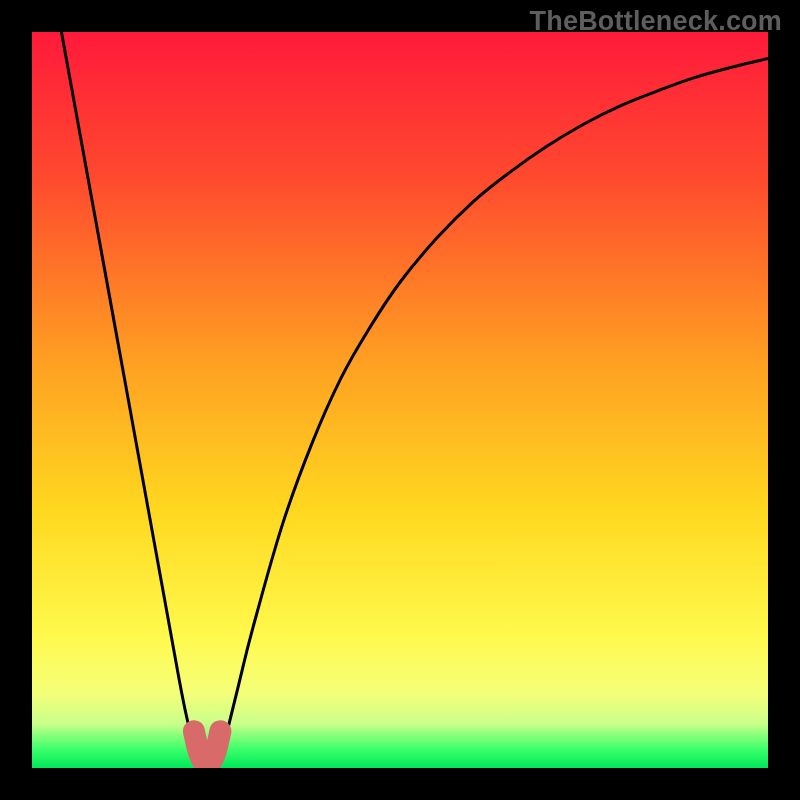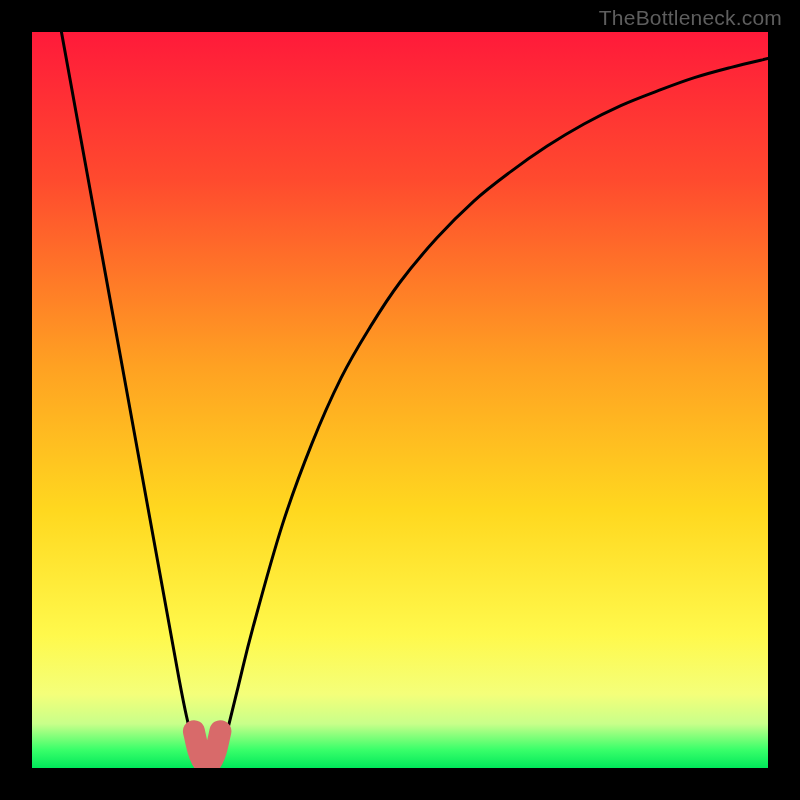--- a/index.html
+++ b/index.html
@@ -24,22 +24,22 @@
     left: 32px;
     width: 736px;
     height: 736px;
     overflow: hidden;
   }
   .watermark {
     position: absolute;
     top: 6px;
     right: 18px;
     color: #5e5e5e;
-    font-size: 21px;
-    font-weight: 400;
+    font-size: 27px;
+    font-weight: 700;
     letter-spacing: 0.2px;
     pointer-events: none;
   }
   svg { display: block; }
 </style>
 </head>
 <body>
 
 <div class="frame">
 

